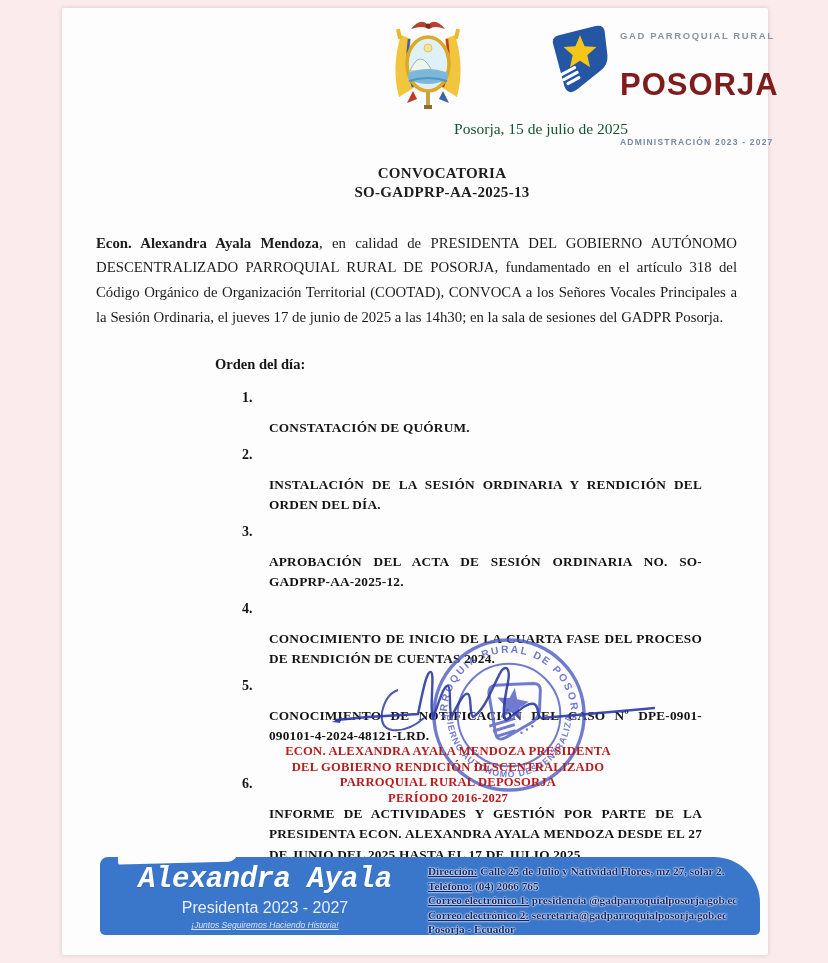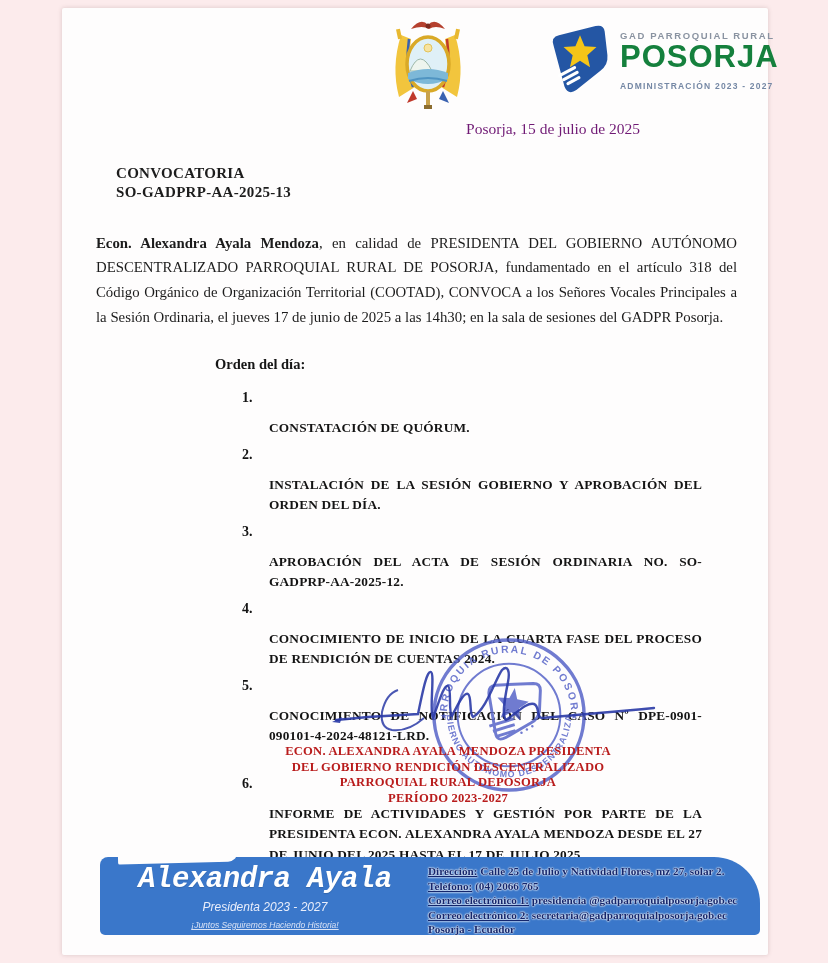--- a/index.html
+++ b/index.html
@@ -11,27 +11,27 @@
   }
   .page{
     position:absolute;left:62px;top:8px;width:706px;height:947px;
     background:#fefdfd;border-radius:2px;
     box-shadow:0 0 4px rgba(120,90,90,.25);
   }
   
   .coat{position:absolute;left:321px;top:7px;width:90px;height:104px;}
   .logo{position:absolute;left:486px;top:10px;width:218px;height:88px;display:flex;align-items:flex-start;}
   .logo-shield{width:64px;height:78px;flex:0 0 auto;margin-top:2px;}
-  .logo-text{margin-left:8px;display:flex;flex-direction:column;align-items:flex-start;font-family:"Liberation Sans",sans-serif;}
+  .logo-text{margin-left:8px;display:flex;flex-direction:column;align-items:flex-start;font-family:"Liberation Sans",sans-serif;gap:28px;}
   .logo-line1{font-size:9.5px;font-weight:bold;letter-spacing:1.6px;color:#8a93a1;margin-top:12px;}
-  .logo-name{font-size:31px;font-weight:bold;color:#15803d;letter-spacing:1px;line-height:32px;}
+  .logo-name{font-size:31px;font-weight:bold;color:#7f1d1d;letter-spacing:1px;line-height:32px;}
   .logo-line3{font-size:8.5px;font-weight:bold;letter-spacing:1.2px;color:#7588a5;margin-top:8px;}
   
-  .date-line{position:absolute;top:112px;right:128px;font-size:15.5px;color:#701a75;}
-  .doc-title{position:absolute;left:54px;top:156px;width:652px;color:#1d1d1d;}
+  .date-line{position:absolute;top:112px;right:140px;font-size:15.5px;color:#14532d;}
+  .doc-title{position:absolute;left:54px;top:156px;width:652px;text-align:center;color:#1d1d1d;}
   .doc-title div{font-weight:bold;font-size:15px;line-height:19px;letter-spacing:.3px;}
   
   .body-par{
     position:absolute;left:34px;top:208px;width:641px;
     font-size:14.8px;line-height:24.6px;text-align:justify;color:#1c1c1c;
   }
   .body-par b{font-weight:bold;}
   
   .agenda-heading{position:absolute;left:153px;top:348px;font-size:14.5px;font-weight:bold;color:#161616;}
   .agenda-list{position:absolute;left:180px;top:380px;width:460px;}
@@ -55,21 +55,21 @@
   .footer-banner::before{
     content:"";position:absolute;left:18px;top:-4px;width:120px;height:10px;
     background:#fefdfd;border-radius:0 0 60px 10px;transform:rotate(-1.5deg);
   }
   .footer-left{position:absolute;left:30px;top:6px;width:270px;text-align:center;color:#fff;}
   .footer-name{
     font-family:Liberation Mono, monospace;font-style:italic;font-weight:bold;
     font-size:29px;line-height:34px;letter-spacing:-.5px;color:#ffffff;
     text-shadow:0 1px 1px rgba(0,0,0,.15);
   }
-  .footer-role{font-size:12px;font-style:italic;color:#e9eefb;font-weight:300;line-height:19px;margin-top:1px;}
+  .footer-role{font-size:16px;color:#e9eefb;font-weight:300;line-height:19px;margin-top:1px;}
   .footer-tagline{font-size:8.5px;font-style:italic;color:#d9e3f6;margin-top:3px;text-decoration:underline;}
   .footer-right{position:absolute;left:312px;top:7px;width:336px;font-family:"Liberation Serif",serif;}
   .footer-contact-line{
     font-size:11.2px;font-weight:bold;line-height:14.6px;color:#14266d;
     text-shadow:0 0 2px #fff,0 0 2px #fff,0 0 1px #fff;
     padding-left:16px;
   }
   .footer-contact-line .lbl{text-decoration:underline;}
   .footer-contact-line.centered{text-align:left;}
 </style>
@@ -130,21 +130,21 @@
   <p class="body-par"><b>Econ. Alexandra Ayala Mendoza</b><span>, en calidad de PRESIDENTA DEL GOBIERNO AUTÓNOMO DESCENTRALIZADO PARROQUIAL RURAL DE POSORJA, fundamentado en el artículo 318 del Código Orgánico de Organización Territorial (COOTAD), CONVOCA a los Señores Vocales Principales a la Sesión Ordinaria, el jueves 17 de junio de 2025 a las 14h30; en la sala de sesiones del GADPR Posorja.</span></p>
 
   <div class="agenda-heading">Orden del día:</div>
   <div class="agenda-list">
       <div class="agenda-item">
         <span class="num">1.</span>
         <span class="txt">CONSTATACIÓN DE QUÓRUM.</span>
       </div>
       <div class="agenda-item">
         <span class="num">2.</span>
-        <span class="txt">INSTALACIÓN DE LA SESIÓN GOBIERNO Y APROBACIÓN DEL ORDEN DEL DÍA.</span>
+        <span class="txt">INSTALACIÓN DE LA SESIÓN ORDINARIA Y RENDICIÓN DEL ORDEN DEL DÍA.</span>
       </div>
       <div class="agenda-item">
         <span class="num">3.</span>
         <span class="txt">APROBACIÓN DEL ACTA DE SESIÓN ORDINARIA NO. SO-GADPRP-AA-2025-12.</span>
       </div>
       <div class="agenda-item">
         <span class="num">4.</span>
         <span class="txt">CONOCIMIENTO DE INICIO DE LA CUARTA FASE DEL PROCESO DE RENDICIÓN DE CUENTAS 2024.</span>
       </div>
       <div class="agenda-item">
@@ -189,21 +189,21 @@
   <svg class="signature" viewBox="0 0 334 100">
     <path d="M70,30 Q58,34 54,52 Q52,68 64,70 Q80,72 96,58" fill="none" stroke="#2a3aa6" stroke-width="2" opacity=".85"></path>
     <path d="M8,60 L40,57 90,54 C95,30 99,10 103,12 C107,14 101,52 105,58 C111,42 116,24 120,26 C124,28 120,52 124,56 C130,44 136,32 140,34 C144,36 141,54 145,57 C158,50 168,18 174,10 C180,4 182,12 180,22 C176,42 174,56 178,60 C188,54 198,42 206,44 C212,46 208,58 214,58 C240,56 284,52 326,48" fill="none" stroke="#2a3aa6" stroke-width="2.4" opacity=".9" stroke-linecap="round"></path>
     <path d="M4,62 L14,57 L12,63 Z" fill="#2a3aa6" opacity=".9"></path>
   </svg>
 
   <div class="sig-block">
     <div>ECON. ALEXANDRA AYALA MENDOZA PRESIDENTA</div>
     <div>DEL GOBIERNO RENDICIÓN DESCENTRALIZADO</div>
     <div>PARROQUIAL RURAL DEPOSORJA</div>
-    <div>PERÍODO 2023-2027</div>
+    <div>PERÍODO 2016-2027</div>
   </div>
 
   <div class="footer-banner">
     <div class="footer-left">
       <div class="footer-name">Alexandra Ayala</div>
       <div class="footer-role">Presidenta 2023 - 2027</div>
       <div class="footer-tagline">¡Juntos Seguiremos Haciendo Historia!</div>
     </div>
     <div class="footer-right">
         <div class="footer-contact-line"><span class="lbl">Dirección:</span><span> Calle 25 de Julio y Natividad Flores, mz 27, solar 2.</span></div>

